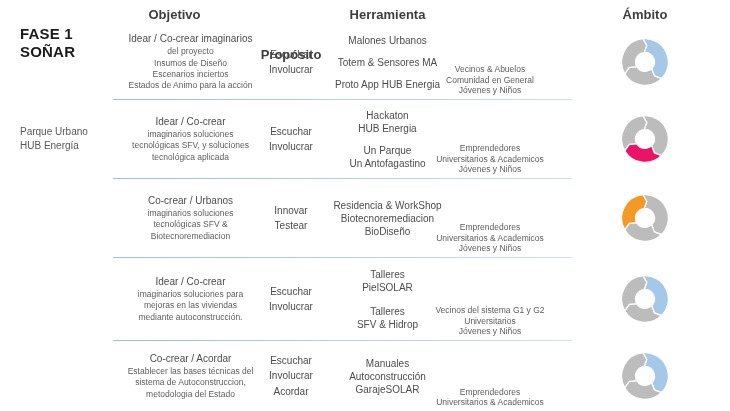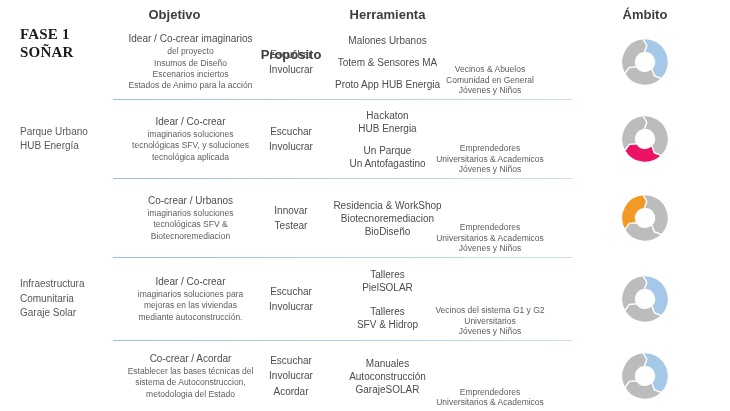--- a/index.html
+++ b/index.html
@@ -25,21 +25,21 @@
         align-items:center;justify-content:center;text-align:center;box-sizing:border-box;}
   .c-phase{left:20px;width:100px;align-items:flex-start;text-align:left;}
   .c-obj{left:113px;width:155px;}
   .c-prop{left:256px;width:70px;}
   .c-herr{left:330px;width:115px;justify-content:space-around;padding:4px 0;}
   .c-grupo{left:428px;width:124px;justify-content:flex-end;padding:4px 0;}
   .c-amb{left:612px;width:66px;}
 
   .fase-title{font-size:15px;font-weight:700;color:#1b1b1b;line-height:1.22;
               letter-spacing:.2px;white-space:pre-line;}
-  .top-align{justify-content:flex-start;font-family:Liberation Serif, serif;}
+  .top-align{justify-content:flex-start;}
   .project-label{font-size:10px;color:#575757;line-height:1.45;white-space:pre-line;}
   .obj-title{font-size:10px;color:#4c4c4c;line-height:1.3;margin-bottom:1px;}
   .obj-detail{font-size:8.5px;color:#5d5d5d;line-height:1.35;white-space:pre-line;}
   .prop-text{font-size:10px;color:#4c4c4c;line-height:1.55;white-space:pre-line;}
   .herr-item{font-size:10px;color:#4c4c4c;line-height:1.3;white-space:pre-line;}
   .grupo-item{font-size:8.5px;color:#5d5d5d;line-height:1.2;}
   .divider{position:absolute;left:113px;width:459px;height:1px;
            background:linear-gradient(to right,#9cc0d6,#cde0eb);}
   .donut{display:block;}
 </style>
@@ -146,23 +146,20 @@
       <svg class="donut" width="54" height="54" viewBox="0 0 60 60">
           <path d="M 27.73 4.10 A 26 26 0 0 1 48.38 48.38 L 40.35 45.34 L 37.42 37.42 A 10.5 10.5 0 0 0 29.08 19.54 L 31.93 11.60 Z" fill="#bcbcbc" stroke="#ffffff" stroke-width="1.4" stroke-linejoin="round"></path>
           <path d="M 48.38 48.38 A 26 26 0 0 1 7.48 43.00 L 12.51 36.02 L 20.91 35.25 A 10.5 10.5 0 0 0 37.42 37.42 L 40.35 45.34 Z" fill="#bcbcbc" stroke="#ffffff" stroke-width="1.4" stroke-linejoin="round"></path>
           <path d="M 7.48 43.00 A 26 26 0 0 1 27.73 4.10 L 31.93 11.60 L 29.08 19.54 A 10.5 10.5 0 0 0 20.91 35.25 L 12.51 36.02 Z" fill="#f39a26" stroke="#ffffff" stroke-width="1.4" stroke-linejoin="round"></path>
         </svg>
     </div>
   </div>
   <div class="divider" style="top:257px"></div>
 
   <div class="row r3">
-    <div class="cell c-phase project-label">Infraestructura
-Comunitaria
-Garaje Solar</div>
     <div class="cell c-obj">
       <div class="obj-title">Idear / Co-crear</div>
       <div class="obj-detail">imaginarios soluciones para
 mejoras en las viviendas
 mediante autoconstrucción.</div>
     </div>
     <div class="cell c-prop">
       <div class="prop-text">Escuchar
 Involucrar</div>
     </div>

